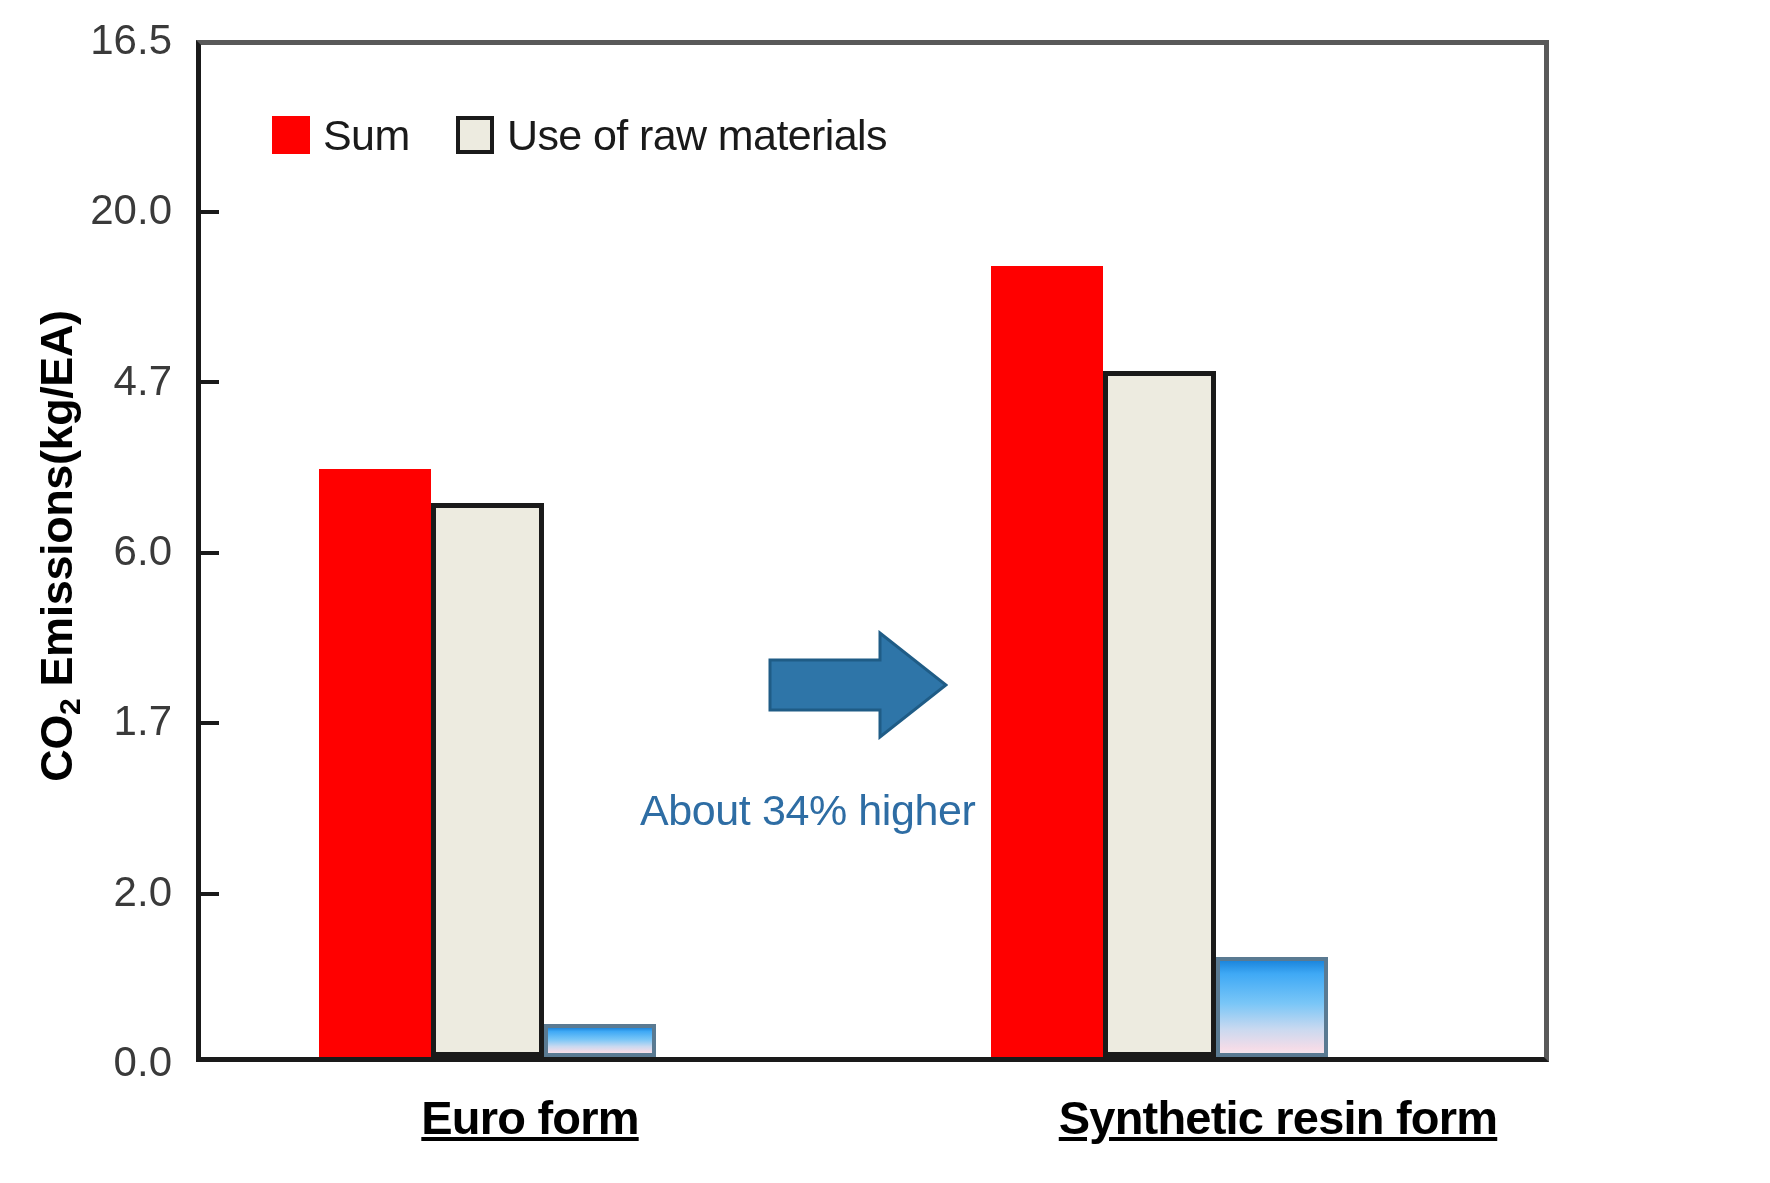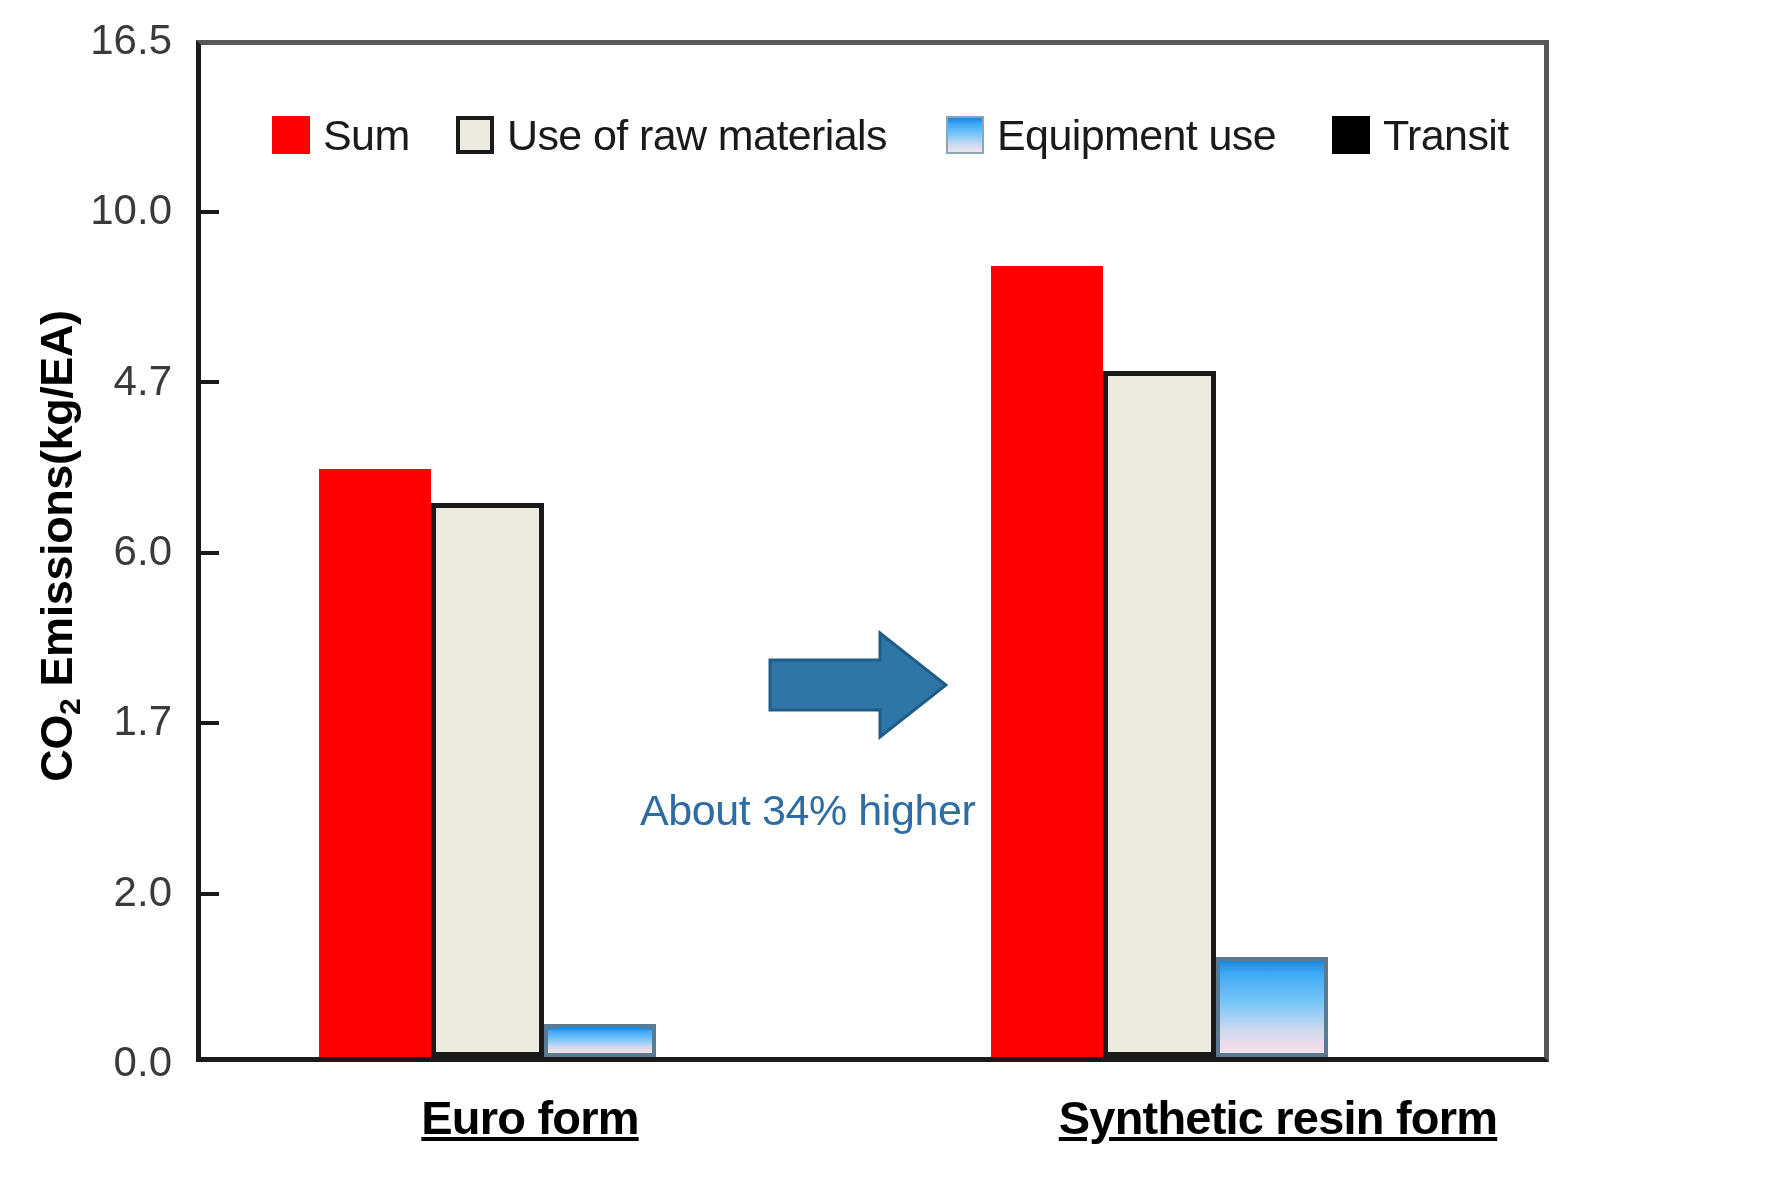--- a/index.html
+++ b/index.html
@@ -163,21 +163,21 @@
   }
 </style>
 </head>
 <body>
 
 <div id="figure">
 
   <div id="ylabel"><span>CO</span><sub>2</sub><span> Emissions(kg/EA)</span></div>
 
   <div class="ytick-label" style="top:40px">16.5</div>
-  <div class="ytick-label" style="top:210px">10.0</div>
+  <div class="ytick-label" style="top:210px">20.0</div>
   <div class="ytick-label" style="top:381px">4.7</div>
   <div class="ytick-label" style="top:551px">6.0</div>
   <div class="ytick-label" style="top:721px">1.7</div>
   <div class="ytick-label" style="top:892px">2.0</div>
   <div class="ytick-label" style="top:1062px">0.0</div>
 
   <div id="plot">
 
     <div class="ytick-mark" style="top:165px"></div>
     <div class="ytick-mark" style="top:335px"></div>
@@ -198,28 +198,20 @@
 
   <div id="legend">
     <div class="legend-entry" style="left:76px">
       <span class="legend-swatch sw-sum"></span>
       <span class="legend-text">Sum</span>
     </div>
     <div class="legend-entry" style="left:260px">
       <span class="legend-swatch sw-raw"></span>
       <span class="legend-text">Use of raw materials</span>
     </div>
-    <div class="legend-entry" style="left:750px">
-      <span class="legend-swatch sw-equip"></span>
-      <span class="legend-text">Equipment use</span>
-    </div>
-    <div class="legend-entry" style="left:1136px">
-      <span class="legend-swatch sw-transit"></span>
-      <span class="legend-text">Transit</span>
-    </div>
   </div>
 
   <div id="arrow">
     <svg width="180" height="110" viewBox="0 0 180 110" xmlns="http://www.w3.org/2000/svg">
       <polygon points="2,30 112,30 112,3 178,55 112,107 112,80 2,80" fill="#2E75A8" stroke="#1F5C86" stroke-width="3" stroke-linejoin="miter"></polygon>
     </svg>
   </div>
   <div id="annotation">About 34% higher</div>
 
   <div class="xcat-label" style="left:320px; width:420px;">Euro form</div>

